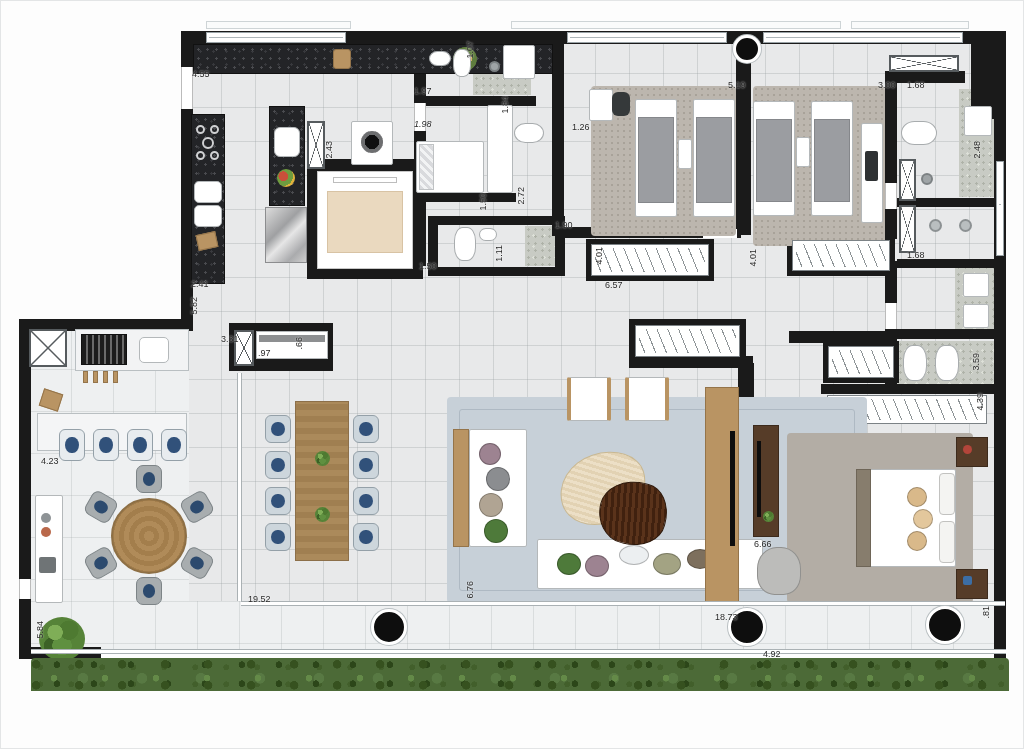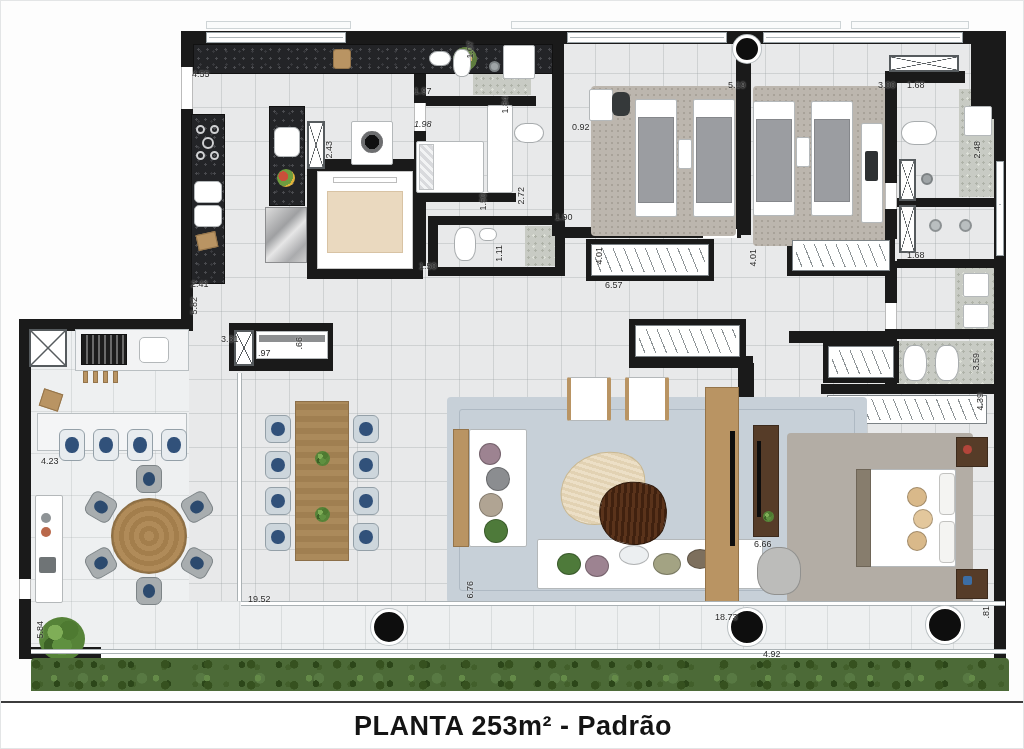--- a/index.html
+++ b/index.html
@@ -300,28 +300,28 @@
   <div class="col" style="left:370px;top:608px;width:36px;height:36px"></div>
   <div class="col" style="left:727px;top:607px;width:38px;height:38px"></div>
   <div class="col" style="left:925px;top:605px;width:38px;height:38px"></div>
 
   <div style="left:0;top:0;width:1024px;height:700px">
       <span class="label" style="left: 191px; top: 69px;">4.55</span>
       <span class="label" style="left: 413px; top: 86px;">1.97</span>
       <span class="label" style="left: 413px; top: 119px; font-style: italic;">1.98</span>
       <span class="label v" style="left: 465px; top: 40px;">1.07</span>
       <span class="label v" style="left: 500px; top: 95px;">1.84</span>
-      <span class="label" style="left: 571px; top: 122px;">0.92</span>
+      <span class="label" style="left: 571px; top: 122px;">1.26</span>
       <span class="label" style="left: 727px; top: 80px;">5.19</span>
       <span class="label" style="left: 877px; top: 80px;">3.00</span>
       <span class="label" style="left: 906px; top: 80px;">1.68</span>
       <span class="label v" style="left: 972px; top: 140px;">2.48</span>
       <span class="label v" style="left: 324px; top: 140px;">2.43</span>
       <span class="label v" style="left: 516px; top: 186px;">2.72</span>
-      <span class="label" style="left: 554px; top: 212px;">1.90</span>
+      <span class="label" style="left: 554px; top: 220px;">1.90</span>
       <span class="label v" style="left: 478px; top: 192px;">1.50</span>
       <span class="label v" style="left: 494px; top: 244px;">1.11</span>
       <span class="label" style="left: 418px; top: 261px;">1.50</span>
       <span class="label" style="left: 604px; top: 280px;">6.57</span>
       <span class="label v" style="left: 594px; top: 246px;">4.01</span>
       <span class="label v" style="left: 748px; top: 248px;">4.01</span>
       <span class="label" style="left: 906px; top: 250px;">1.68</span>
       <span class="label" style="left: 190px; top: 279px;">2.41</span>
       <span class="label v" style="left: 189px; top: 296px;">5.82</span>
       <span class="label" style="left: 220px; top: 334px;">3.31</span>
@@ -332,16 +332,13 @@
       <span class="label" style="left: 247px; top: 594px;">19.52</span>
       <span class="label v" style="left: 465px; top: 580px;">6.76</span>
       <span class="label" style="left: 714px; top: 612px;">18.73</span>
       <span class="label" style="left: 762px; top: 609px; margin-top: 40px;">4.92</span>
       <span class="label" style="left: 753px; top: 539px;">6.66</span>
       <span class="label v" style="left: 971px; top: 352px;">3.59</span>
       <span class="label v" style="left: 975px; top: 392px;">4.39</span>
       <span class="label v" style="left: 981px; top: 605px;">.81</span>
     </div>
 
-  <div class="titlebar">
-    <div class="title-text">PLANTA 253m² - Padrão</div>
-  </div>
 </div>
 
 </body></html>

